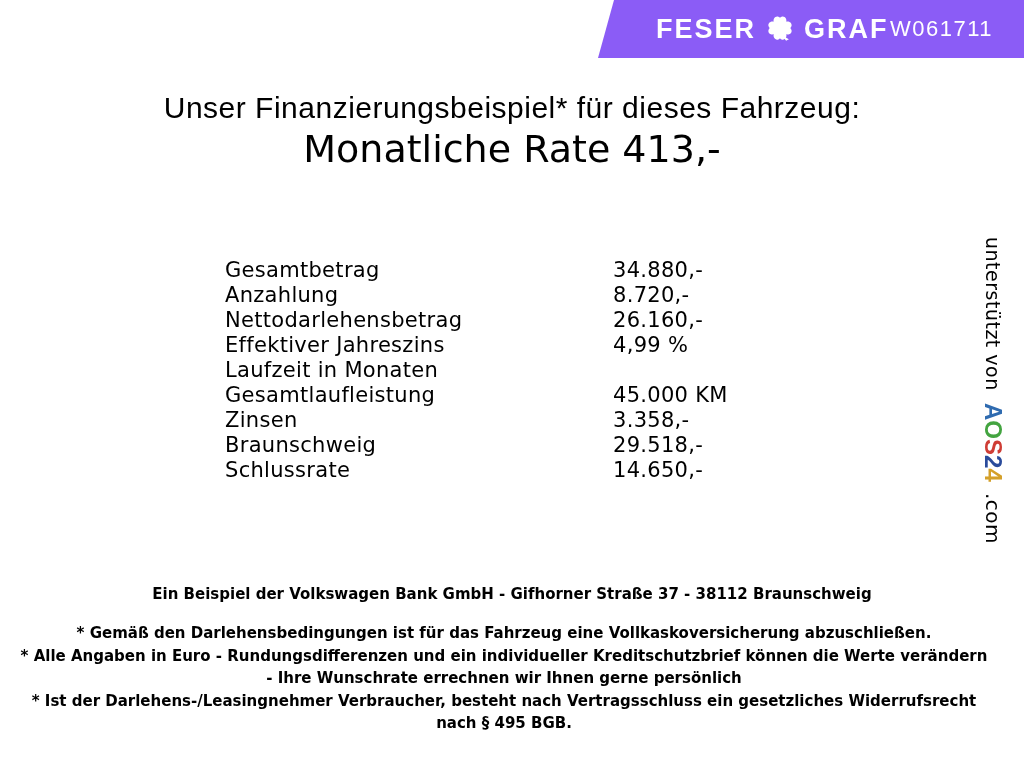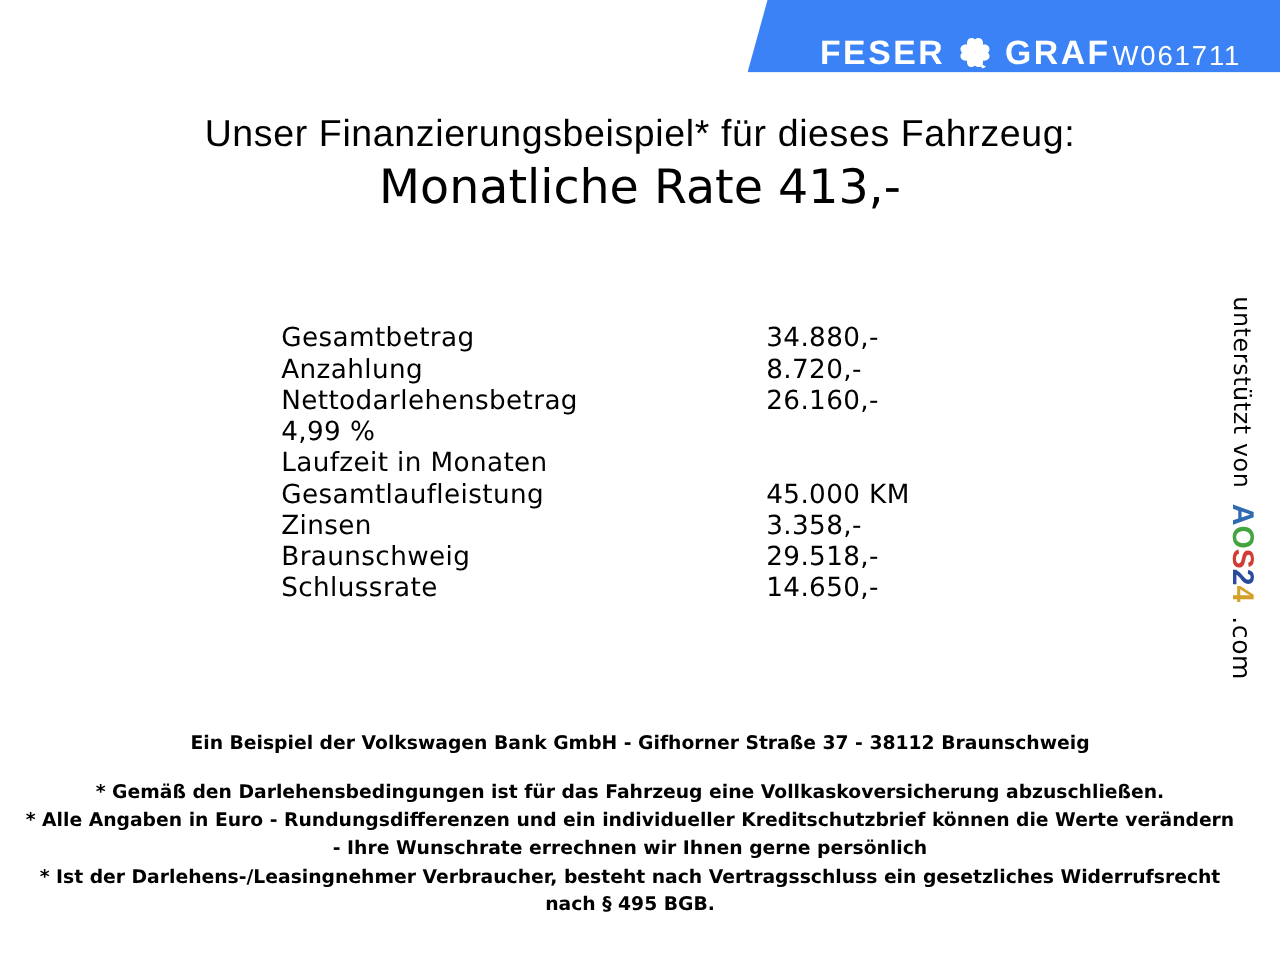--- a/index.html
+++ b/index.html
@@ -6,23 +6,23 @@
   body {
     width:1024px; height:768px; position:relative;
     background:#ffffff; overflow:hidden;
     font-family:"DejaVu Sans", sans-serif; color:#000;
   }
 
   
   .banner { position:absolute; top:0; left:0; width:1024px; height:58px; }
   .banner-shape {
     position:absolute; top:0; left:598px; width:426px; height:58px;
-    background:#3b82f6;
+    background:#8b5cf6;
     clip-path:polygon(16px 0, 426px 0, 426px 58px, 0 58px);
-    display:flex; align-items:flex-end; justify-content:space-between;
+    display:flex; align-items:center; justify-content:space-between;
     padding:0 31px 0 58px; box-sizing:border-box;
   }
   .brand { display:flex; align-items:center; gap:9px; color:#fff;
            font-family:"Liberation Sans", sans-serif; font-weight:bold;
            font-size:27px; letter-spacing:2px; }
   .brand svg { display:block; }
   .banner-code { color:#fff; font-family:"Liberation Sans", sans-serif;
                  font-size:22px; letter-spacing:1.5px; font-weight:400; }
 
   
@@ -99,20 +99,21 @@
     </div>
     <div class="finance-row">
       <div class="f-label">Anzahlung</div>
       <div class="f-value">8.720,-</div>
     </div>
     <div class="finance-row">
       <div class="f-label">Nettodarlehensbetrag</div>
       <div class="f-value">26.160,-</div>
     </div>
     <div class="finance-row">
+      <div class="f-label">Effektiver Jahreszins</div>
       <div class="f-value">4,99 %</div>
     </div>
     <div class="finance-row">
       <div class="f-label">Laufzeit in Monaten</div>
     </div>
     <div class="finance-row">
       <div class="f-label">Gesamtlaufleistung</div>
       <div class="f-value">45.000 KM</div>
     </div>
     <div class="finance-row">

